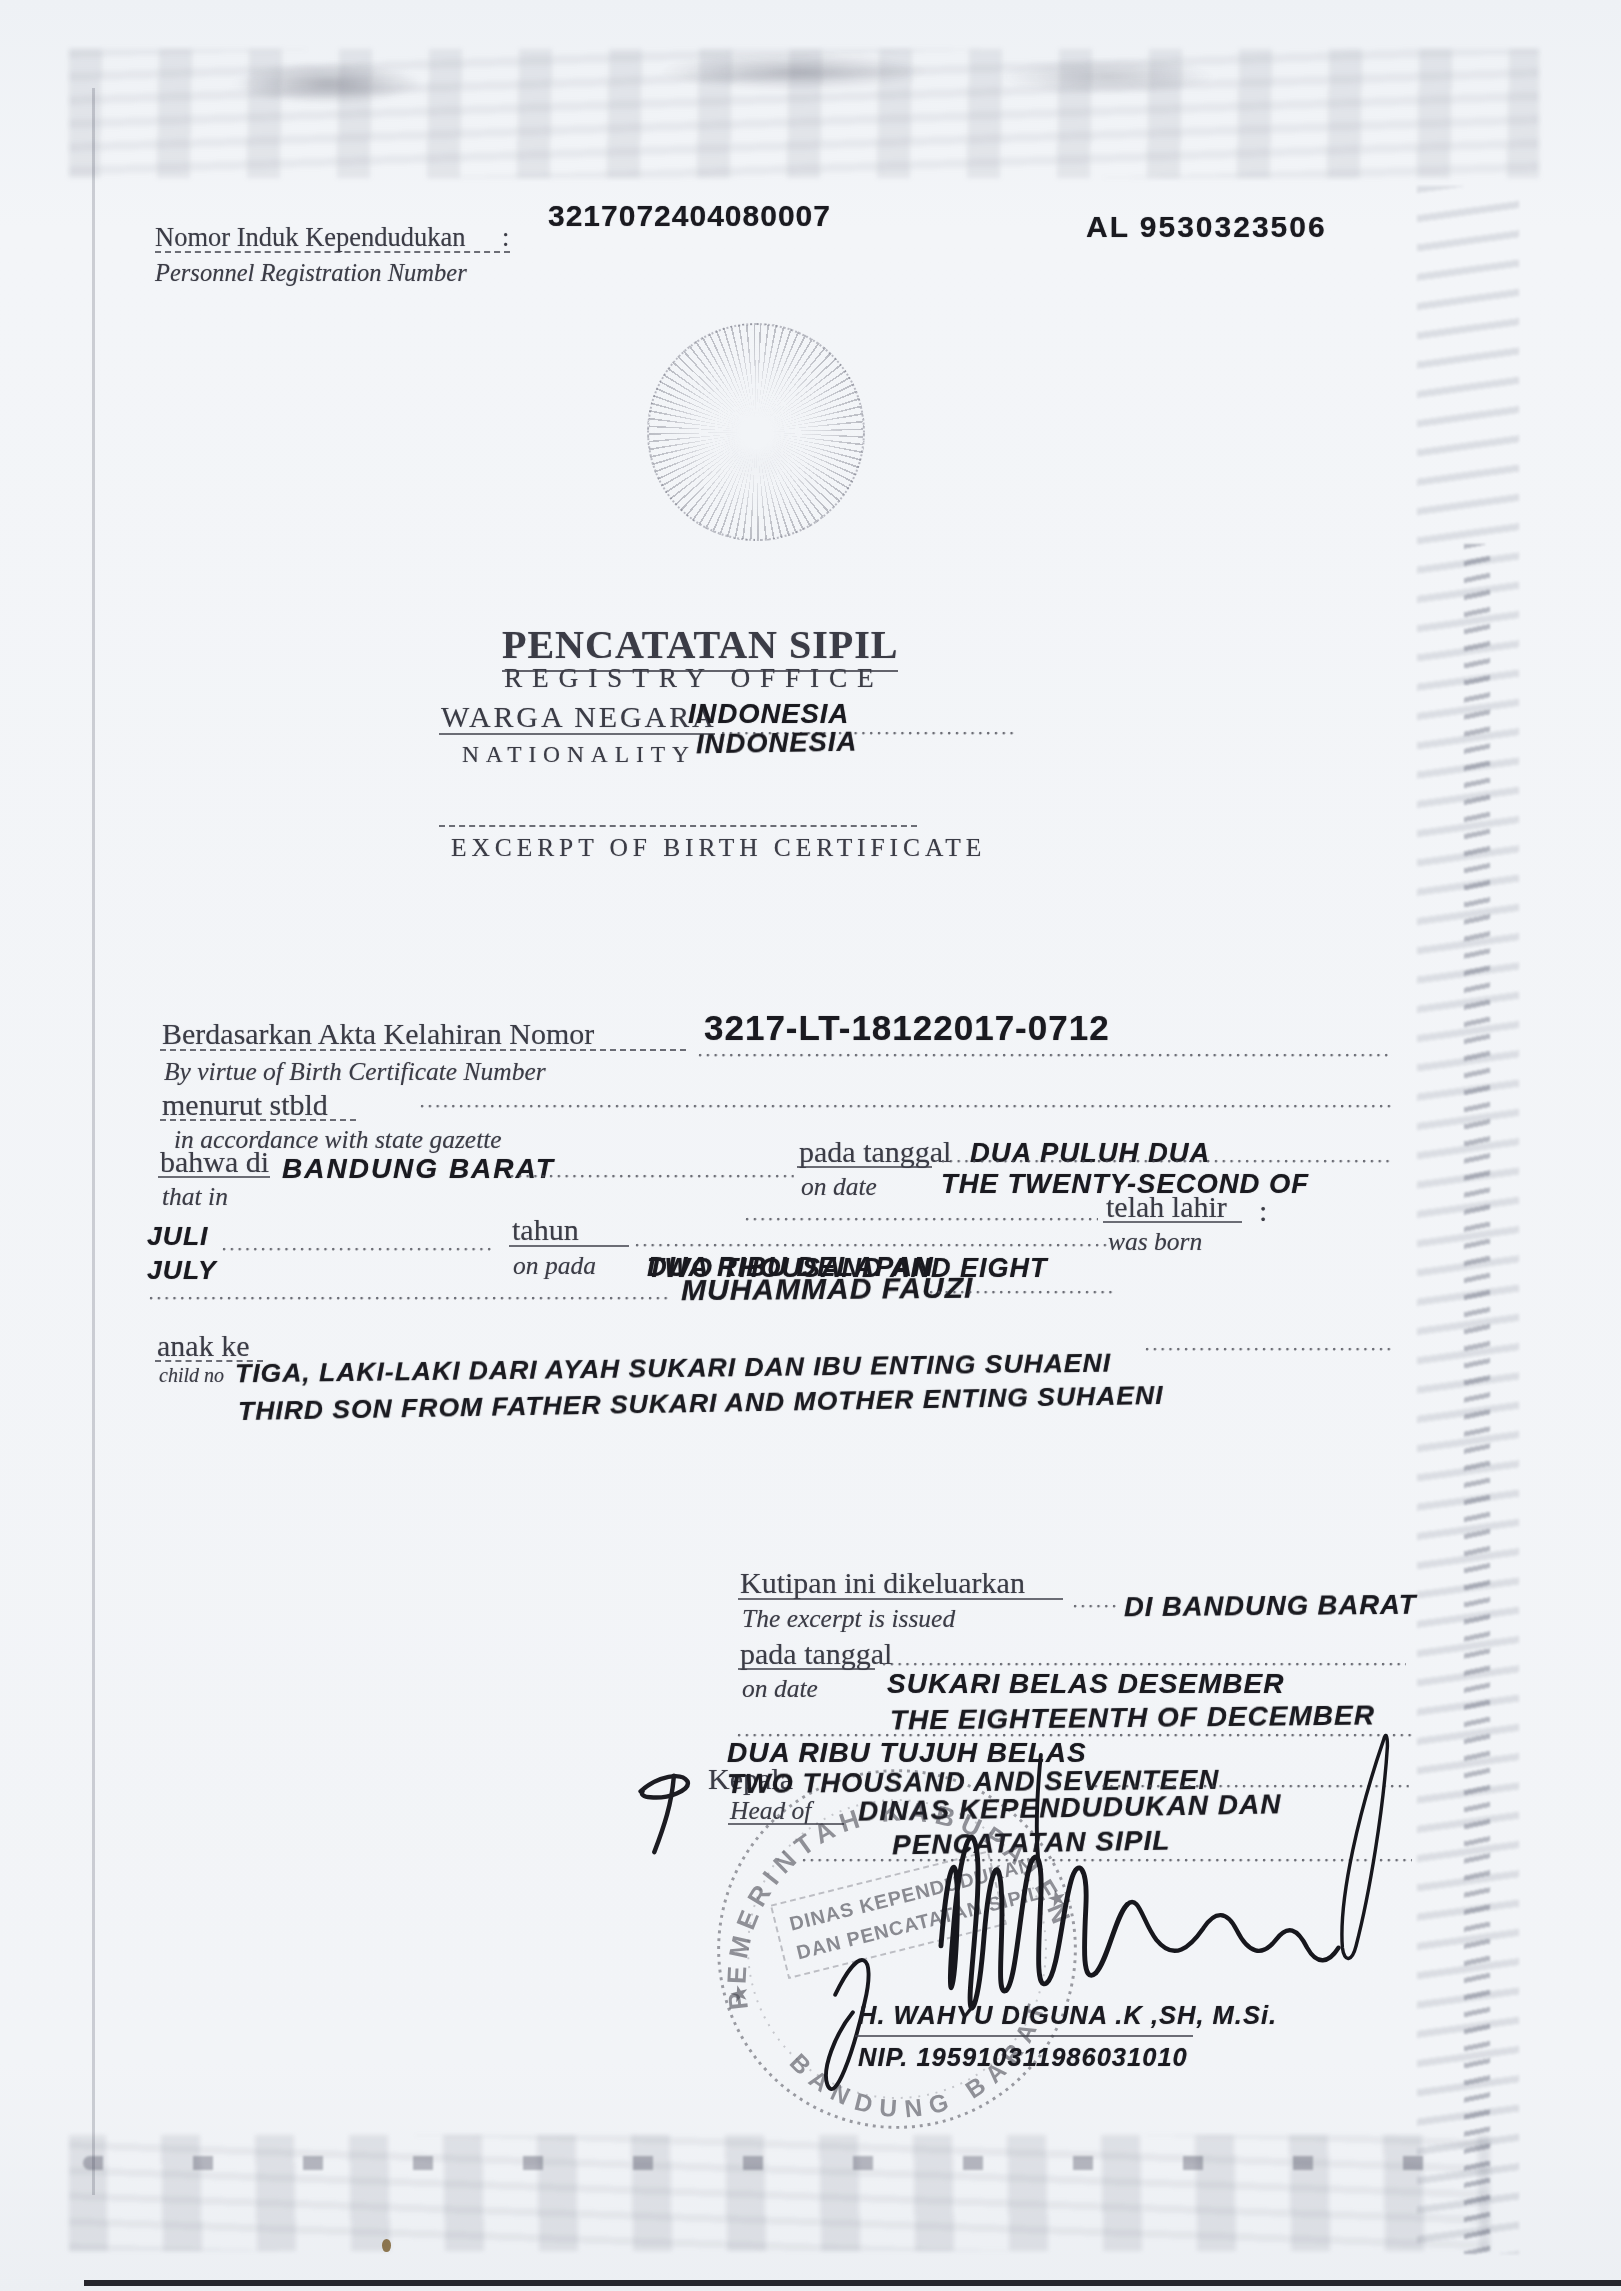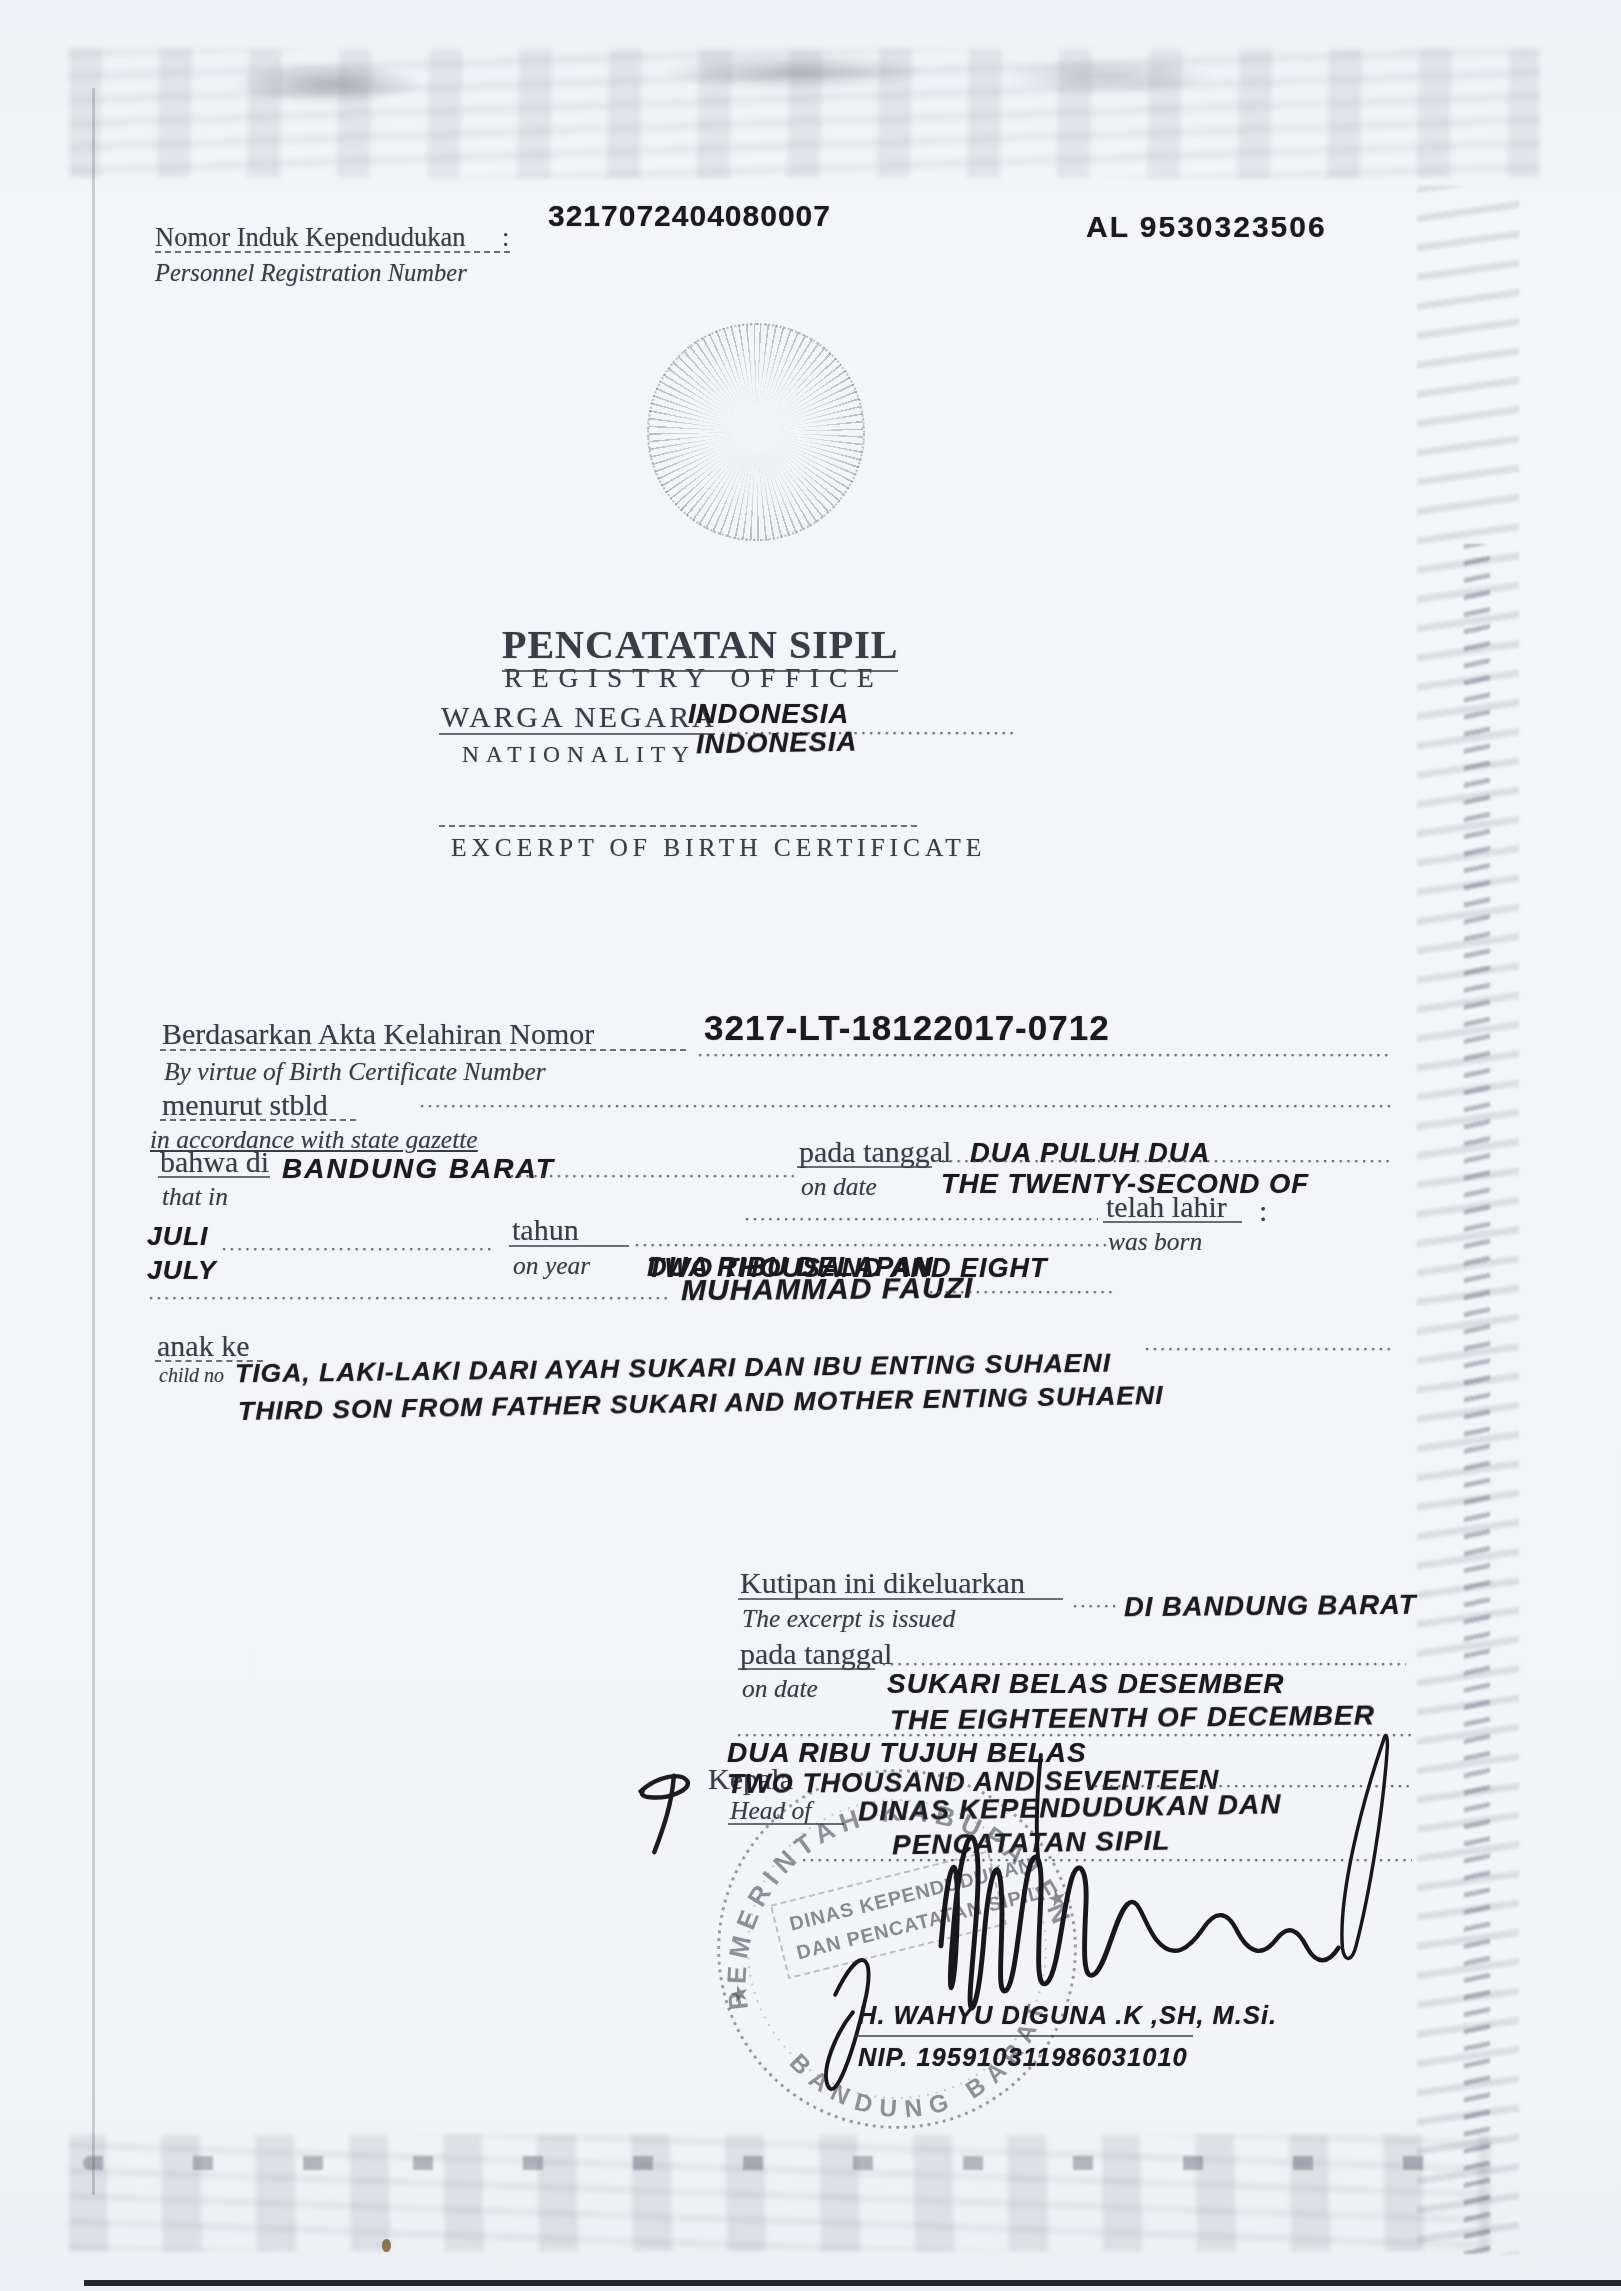--- a/index.html
+++ b/index.html
@@ -103,21 +103,21 @@
 
   <div class="a sr" style="left:162px;top:1017px;font-size:30px;">Berdasarkan Akta Kelahiran Nomor</div>
   <div class="a dul" style="left:160px;top:1049px;width:526px;"></div>
   <div class="a st up" style="left:704px;top:1008px;font-size:35px;">3217-LT-18122017-0712</div>
   <div class="a dots" style="left:698px;top:1053px;width:694px;"></div>
   <div class="a sr it" style="left:164px;top:1057px;font-size:25.5px;">By virtue of Birth Certificate Number</div>
 
   <div class="a sr" style="left:162px;top:1088px;font-size:30px;">menurut stbld</div>
   <div class="a dul" style="left:160px;top:1119px;width:196px;"></div>
   <div class="a dots" style="left:420px;top:1104px;width:972px;"></div>
-  <div class="a sr it" style="left:150px;top:1125px;font-size:25.5px;text-decoration:underline;">in accordance with state gazette</div>
+  <div class="a sr it" style="left:174px;top:1125px;font-size:25.5px;">in accordance with state gazette</div>
 
   <div class="a sr" style="left:160px;top:1145px;font-size:30px;">bahwa di</div>
   <div class="a ul" style="left:158px;top:1176px;width:112px;"></div>
   <div class="a sr it" style="left:162px;top:1182px;font-size:25.5px;">that in</div>
   <div class="a st" style="left:282px;top:1153px;font-size:28px;letter-spacing:2px;">BANDUNG BARAT</div>
   <div class="a dots" style="left:510px;top:1174px;width:284px;"></div>
 
   <div class="a sr" style="left:799px;top:1135px;font-size:30px;">pada tanggal</div>
   <div class="a ul" style="left:797px;top:1166px;width:135px;"></div>
   <div class="a sr it" style="left:801px;top:1172px;font-size:25.5px;">on date</div>
@@ -129,21 +129,21 @@
   <div class="a ul" style="left:1103px;top:1221px;width:139px;"></div>
   <div class="a sr" style="left:1259px;top:1194px;font-size:30px;">:</div>
   <div class="a sr it" style="left:1108px;top:1227px;font-size:25.5px;">was born</div>
   <div class="a dots" style="left:745px;top:1217px;width:353px;"></div>
 
   <div class="a st" style="left:147px;top:1221px;font-size:26.5px;">JULI</div>
   <div class="a dots" style="left:222px;top:1247px;width:272px;"></div>
   <div class="a st" style="left:147px;top:1255px;font-size:26.5px;">JULY</div>
   <div class="a sr" style="left:512px;top:1213px;font-size:30px;">tahun</div>
   <div class="a ul" style="left:509px;top:1245px;width:120px;"></div>
-  <div class="a sr it" style="left:513px;top:1251px;font-size:25.5px;">on year</div>
+  <div class="a sr it" style="left:513px;top:1251px;font-size:25.5px;">on pada</div>
   <div class="a st" style="left:647px;top:1219px;font-size:27.4px;margin-top:32px;">DUA RIBU DELAPAN</div>
   <div class="a dots" style="left:635px;top:1243px;width:478px;"></div>
   <div class="a st" style="left:647px;top:1253px;font-size:27px;">TWO THOUSAND AND EIGHT</div>
 
   <div class="a dots" style="left:149px;top:1296px;width:519px;"></div>
   <div class="a st" style="left:681px;top:1272px;font-size:30px;transform:rotate(-.5deg);">MUHAMMAD FAUZI</div>
   <div class="a dots" style="left:929px;top:1290px;width:184px;"></div>
 
   <div class="a sr" style="left:157px;top:1329px;font-size:30px;">anak ke</div>
   <div class="a dul" style="left:155px;top:1360px;width:108px;"></div>

